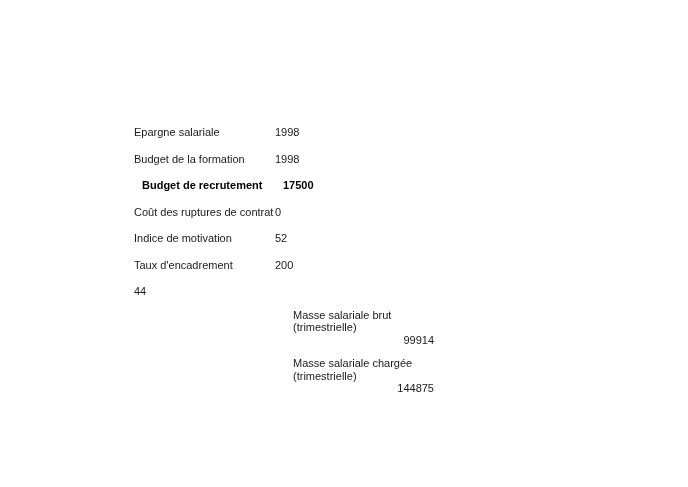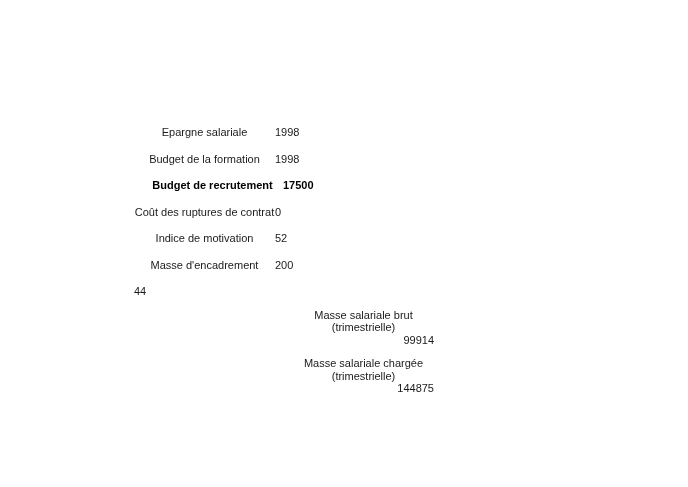--- a/index.html
+++ b/index.html
@@ -25,21 +25,20 @@
     left: 134px;
     top: 126px;
     width: 300px;
     font-size: 11px;
     line-height: 12.5px;
   }
   .row {
     display: flex;
     align-items: flex-end;
     margin-bottom: 14px;
-    text-align: center;
   }
   .row.two-line {
     margin-top: -3px;
     flex-direction: column;
   }
   .label {
     width: 141px;
     flex-shrink: 0;
     white-space: pre-line;
   }
@@ -82,21 +81,21 @@
       <span class="value">0</span>
     </div>
 
 
     <div class="row">
       <span class="label">Indice de motivation</span>
       <span class="value">52</span>
     </div>
 
     <div class="row">
-      <span class="label">Masse d'encadrement</span>
+      <span class="label">Taux d'encadrement</span>
       <span class="value">200</span>
     </div>
 
     <div class="row">
       <span class="value">44</span>
     </div>
 
     <div class="row two-line">
       <span class="label">Masse salariale brut
 (trimestrielle)</span>

